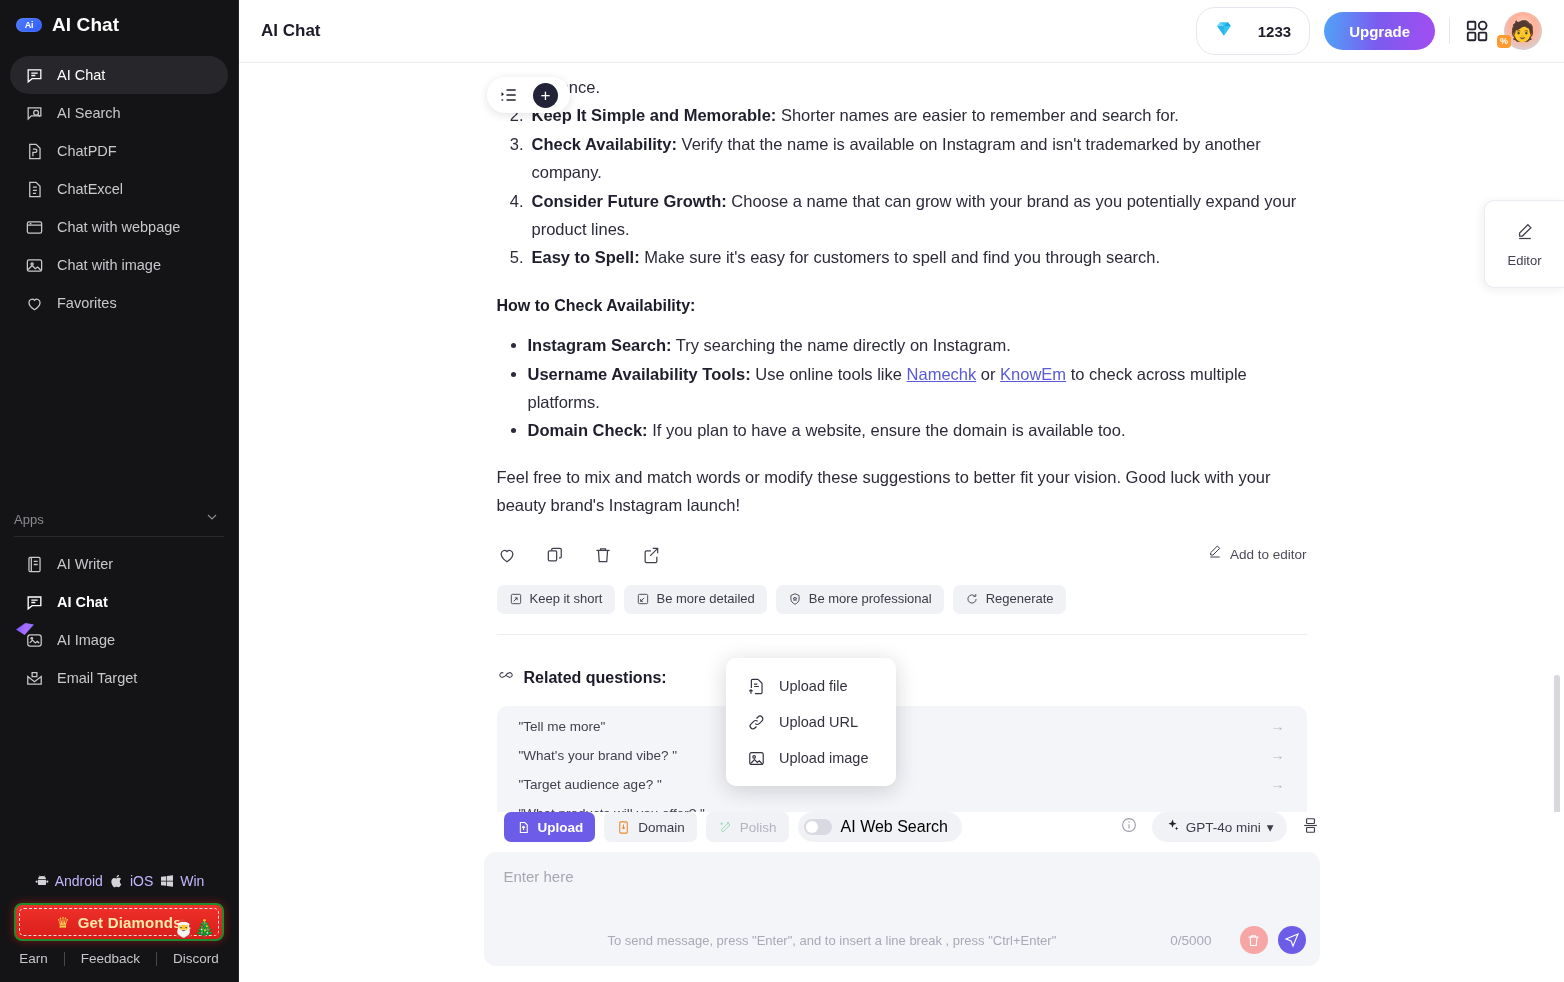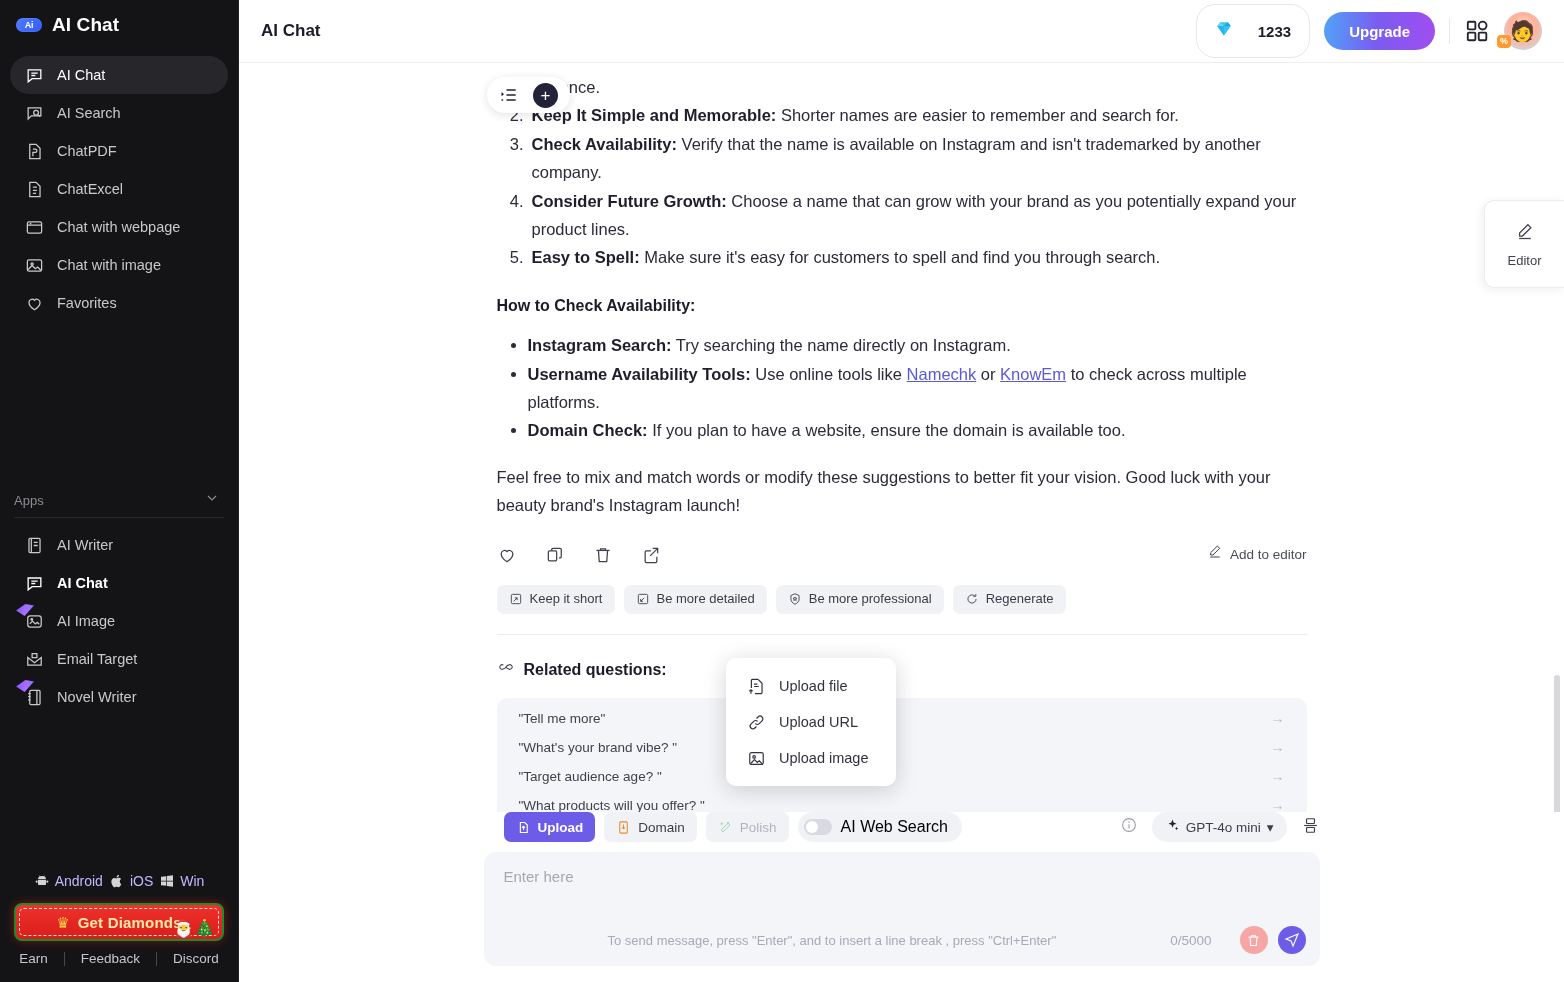--- a/index.html
+++ b/index.html
@@ -100,21 +100,21 @@
   .main { flex: 1 1 auto; height: 982px; display: flex; flex-direction: column; position: relative; background:#fff; }
 
   .topbar {
     height: 63px; flex: 0 0 63px; border-bottom: 1px solid #ededf1;
     display: flex; align-items: center; padding: 0 22px 0 22px; background:#fff;
   }
   .topbar-title { font-size: 17px; font-weight: 700; color:#1c1c2b; }
   .topbar-right { margin-left: auto; display:flex; align-items:center; gap: 14px; }
 
   .credits {
-    height: 54px; min-width: 106px; border-radius: 19px; border: 1px solid #e6e6ee;
+    height: 48px; min-width: 106px; border-radius: 19px; border: 1px solid #e6e6ee;
     background: #fff; display:flex; align-items:center; gap: 25px; padding: 8px 18px;
     cursor: pointer;
   }
   .credits-count { font-size: 15px; font-weight: 600; color: #1c1c2b; }
 
   .upgrade-btn {
     height: 38px; padding: 0 25px; border-radius: 19px; border: none; cursor: pointer;
     background: linear-gradient(95deg,#4fa4f7 0%, #7b5cf0 48%, #a24df0 100%);
     color:#fff; font-size: 15px; font-weight: 700; font-family:inherit;
     display:flex; align-items:center;
@@ -184,21 +184,21 @@
   }
   .chips { display:flex; gap: 9px; margin-top: 18px; flex-wrap: wrap; }
   .chip {
     height: 29px; border-radius: 7px; background:#f1f2f6; color:#3b3b4a;
     font-size: 13px; display:flex; align-items:center; gap: 7px; padding: 0 12px; cursor:pointer;
   }
   .chip svg { width:14px; height:14px; display:block; }
 
   .divider { height:1px; background:#ededf1; margin-top: 20px; }
 
-  .related-head { display:flex; align-items:center; gap: 9px; margin-top: 21px; }
+  .related-head { display:flex; align-items:center; gap: 9px; margin-top: 29px; }
   .related-title { font-size: 16px; font-weight:700; color:#1b1b29; }
   .related-box { margin-top: 14px; background:#f4f5f8; border-radius: 10px; padding: 6px 0; }
   .related-item {
     display:flex; align-items:center; justify-content:space-between;
     padding: 0 22px; height: 29px; color:#41414f; font-size: 13.5px; cursor:pointer;
   }
   .arrow-r { color:#b6b6c2; font-size: 14px; }
 
   
   .upload-menu {
@@ -366,31 +366,20 @@
         <span>AI Image</span>
       </div>
       <div class="app-item">
         <span class="ico">
           <svg viewBox="0 0 24 24" fill="none" stroke="currentColor" stroke-width="1.6">
               <path d="M3.5 9.5 12 16l8.5-6.5V19h-17z"></path>
               <path d="M9 4.5h6v5H9z"></path>
             </svg>
         </span>
         <span>Email Target</span>
-      </div>
-      <div class="app-item">
-        <span class="ribbon"></span>
-        <span class="ico">
-          <svg viewBox="0 0 24 24" fill="none" stroke="currentColor" stroke-width="1.6">
-              <rect x="6" y="3" width="13" height="18" rx="1.5"></rect>
-              <path d="M15 3v18"></path>
-              <path d="M4 7h3M4 11h3M4 15h3"></path>
-            </svg>
-        </span>
-        <span>Novel Writer</span>
       </div>
     </div>
 
     <div class="sidebar-spacer"></div>
 
     <div class="platforms">
       <span class="p">
         <span>
           <svg viewBox="0 0 24 24" fill="#d3d3d8">
               <path d="M6 10h12v7a1 1 0 0 1-1 1H7a1 1 0 0 1-1-1z"></path>

